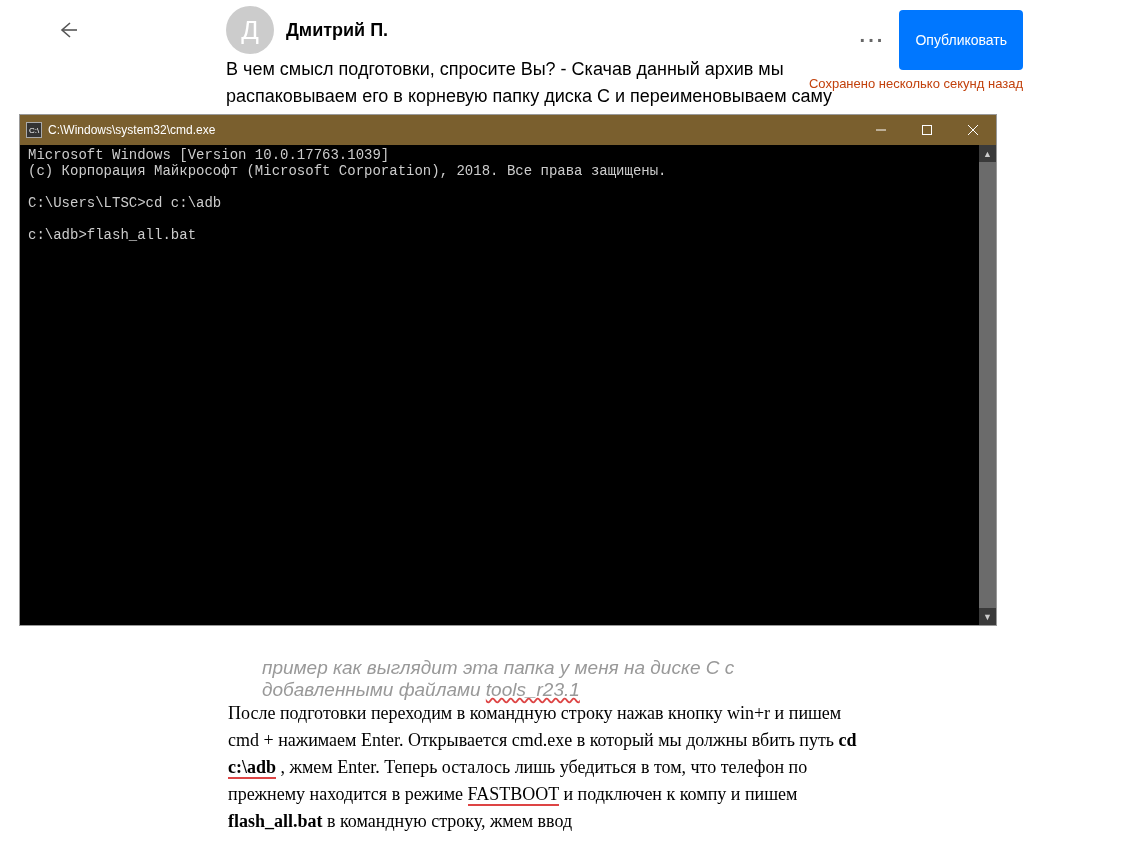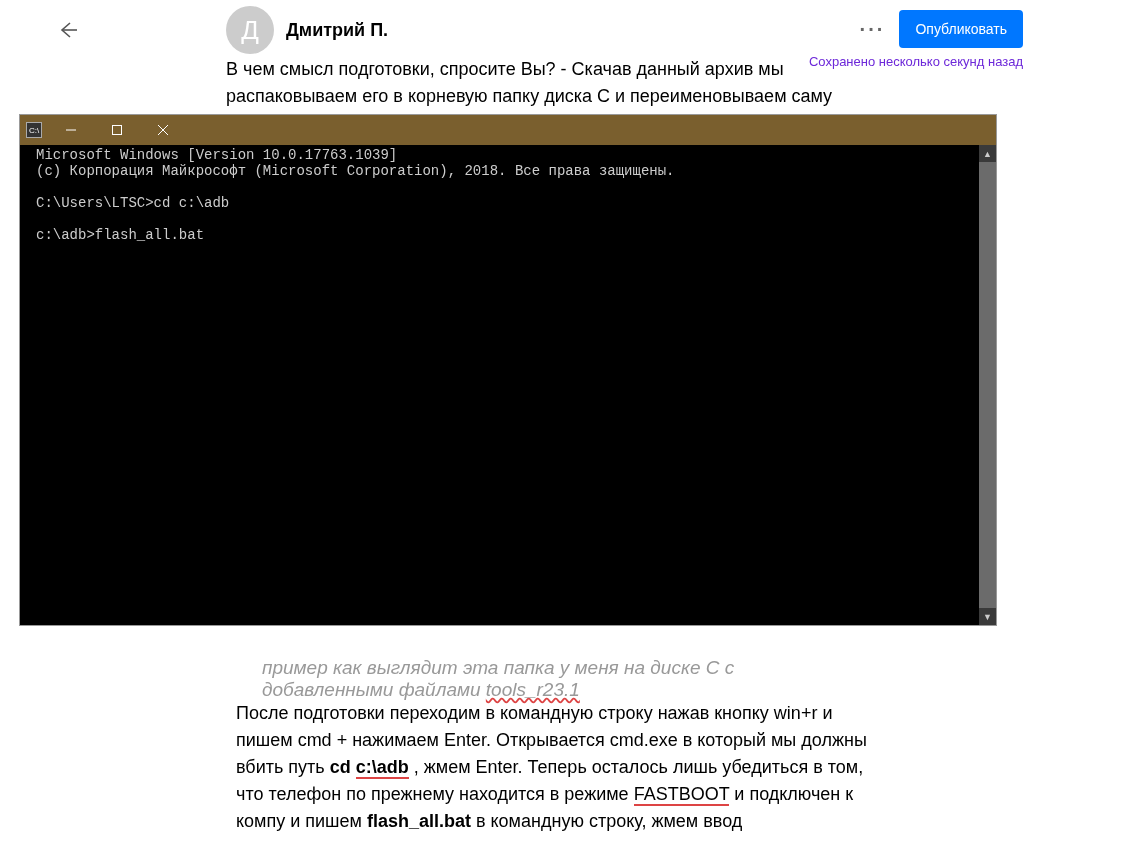--- a/index.html
+++ b/index.html
@@ -69,27 +69,27 @@
     color: #666;
     font-size: 20px;
     letter-spacing: 2px;
     cursor: pointer;
     font-weight: bold;
   }
   .publish-btn {
     background: #0077ff;
     color: #fff;
     border: none;
-    padding: 11px 16px;
+    padding: 22px 16px;
     border-radius: 4px;
     font-size: 14px;
     cursor: pointer;
   }
   .save-status {
-    color: #6d28d9;
+    color: #c2410c;
     font-size: 13px;
     margin-top: 6px;
   }
 
   
   .content {
     position: absolute;
     left: 226px;
     top: 56px;
     width: 640px;
@@ -151,21 +151,21 @@
     position: relative;
     height: calc(100% - 30px);
     background: #000;
     display: flex;
   }
   .cmd-text {
     font-family: Consolas, "Courier New", monospace;
     font-size: 14px;
     color: #cccccc;
     white-space: pre;
-    padding: 2px 16px;
+    padding: 2px 8px;
     flex: 1;
     line-height: 1.15;
   }
   .cmd-scrollbar {
     width: 17px;
     background: #3a3a3a;
     position: relative;
   }
   .cmd-scroll-up, .cmd-scroll-down {
     height: 17px;
@@ -202,26 +202,27 @@
   }
   .caption .link {
     text-decoration: underline;
     text-decoration-style: wavy;
     text-decoration-color: #d44;
   }
 
   
   .bottom-para {
     position: absolute;
-    left: 236px;
+    left: 228px;
     top: 700px;
     width: 640px;
     font-size: 18px;
     line-height: 1.5;
     color: #000;
+    font-family: Liberation Serif, serif;
   }
   .underline-red {
     border-bottom: 2px solid #d44;
     text-decoration: none;
   }
   .bold { font-weight: 700; }
 </style>
 </head>
 <body>
 
@@ -243,20 +244,21 @@
     </div>
     <div class="save-status">Сохранено несколько секунд назад</div>
   </div>
 </div>
 
 <div class="content">В чем смысл подготовки, спросите Вы? - Скачав данный архив мы распаковываем его в корневую папку диска C и переименовываем саму</div>
 
 <div class="cmd-window">
   <div class="cmd-titlebar">
     <div class="cmd-icon">C:\</div>
+    <div class="cmd-title-text">C:\Windows\system32\cmd.exe</div>
     <div class="cmd-controls">
       <div class="cmd-ctrl">
         <svg width="10" height="10">
             <line x1="0" y1="5" x2="10" y2="5" stroke="#fff" stroke-width="1"></line>
           </svg>
       </div>
       <div class="cmd-ctrl">
         <svg width="10" height="10">
             <rect x="0.5" y="0.5" width="9" height="9" stroke="#fff" fill="none" stroke-width="1"></rect>
           </svg>

